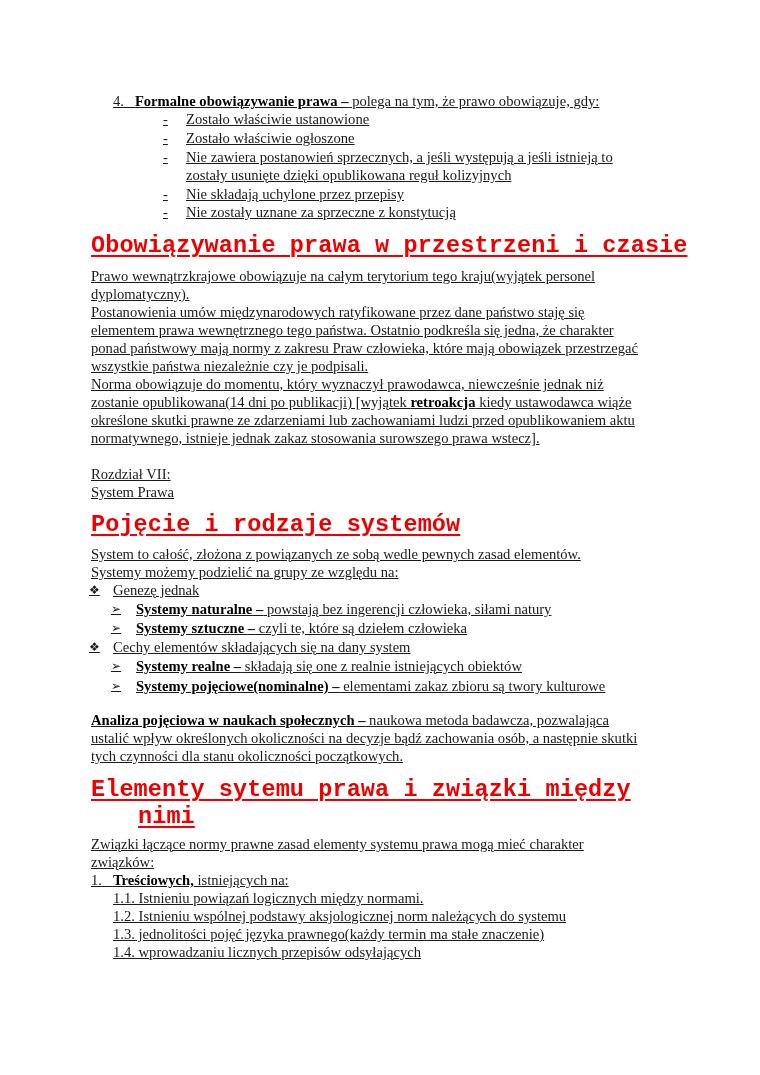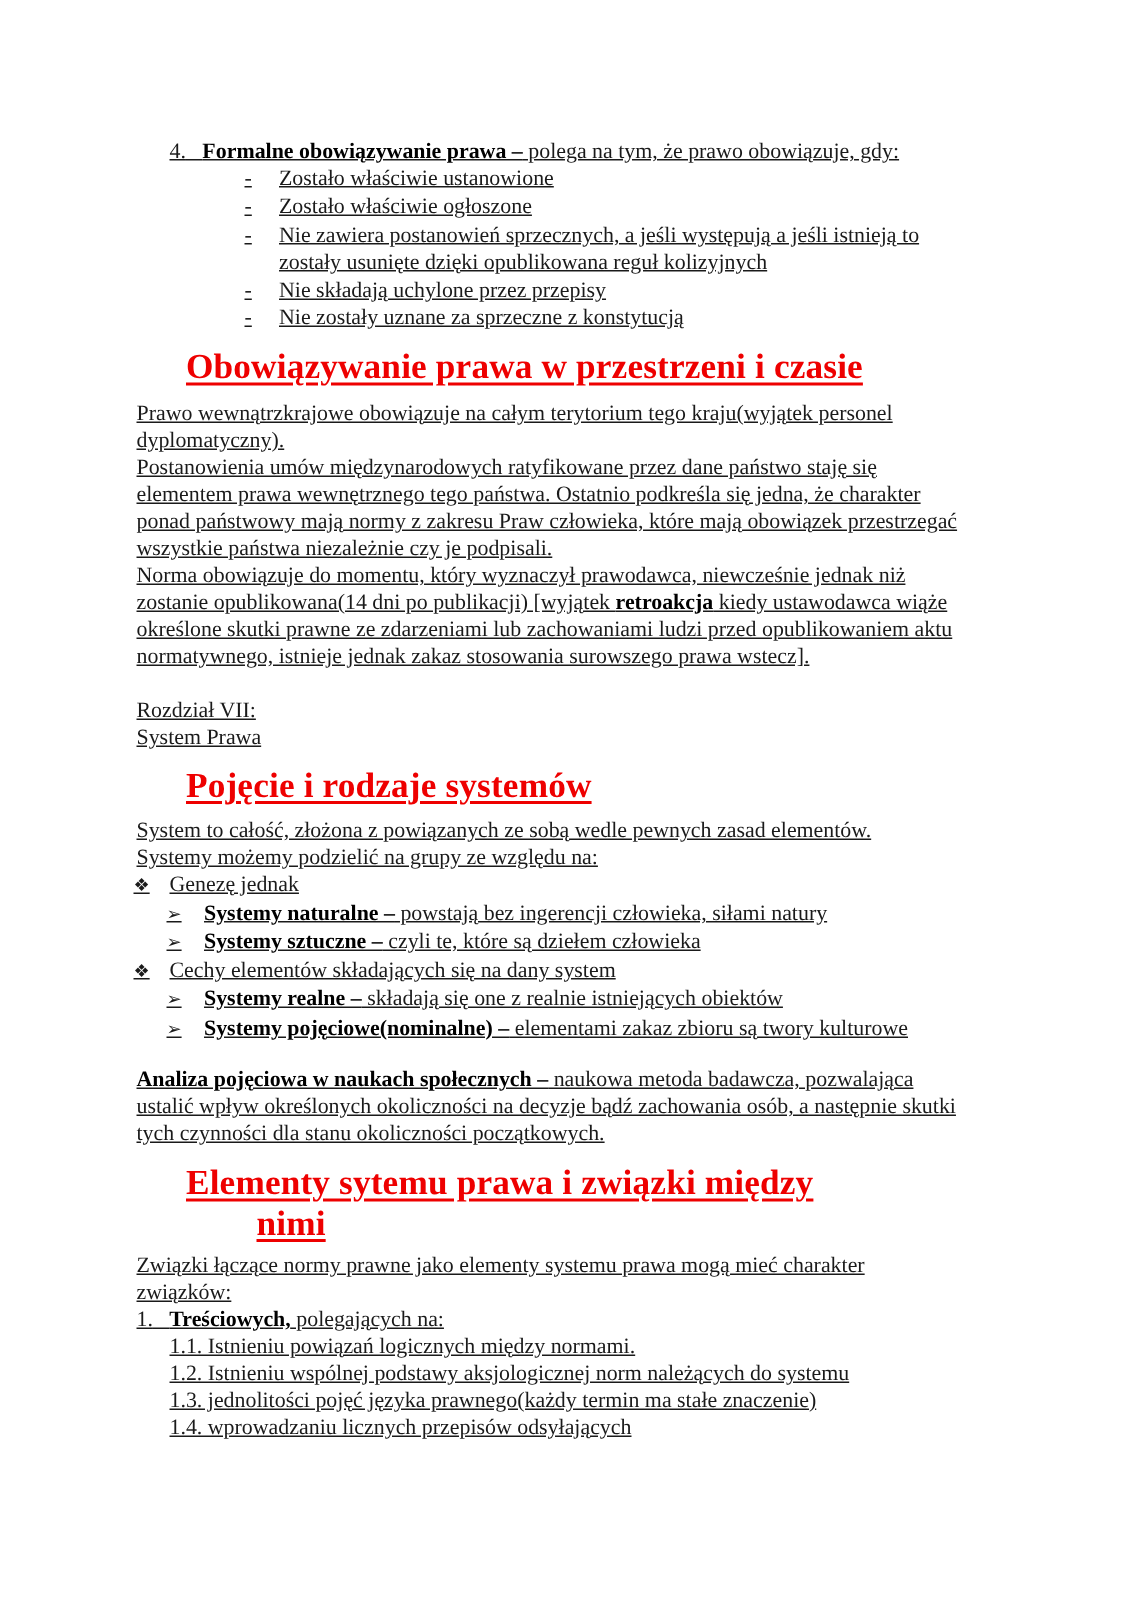--- a/index.html
+++ b/index.html
@@ -1,23 +1,23 @@
 <!DOCTYPE html>
 <html><head>
 <meta charset="utf-8">
 <style>
   html, body { margin: 0; padding: 0; background: #ffffff; }
   body { width: 760px; height: 1075px; position: relative; overflow: hidden;
          font-family: "Liberation Serif", serif; font-size: 14.6px; color: #1a1a1a; }
   .page { position: absolute; left: 91px; top: 0; width: 590px; }
   .line { position: absolute; white-space: nowrap; line-height: 19px; text-decoration: underline; }
   b { font-weight: bold; color: #000; }
-  .h { position: absolute; white-space: nowrap; font-family: Liberation Serif, serif;
+  .h { position: absolute; white-space: nowrap; font-family: Liberation Mono, monospace;
        font-weight: bold; font-size: 23.5px; color: #ee0000; text-decoration: underline;
-       text-decoration-thickness: 2px; text-underline-offset: 3px; letter-spacing: 0.1px; margin-left: 33px; }
+       text-decoration-thickness: 2px; text-underline-offset: 3px; letter-spacing: 0.1px; }
   .dash { position: absolute; }
   .bul { position: absolute; font-family: "DejaVu Sans", sans-serif; font-size: 12px; }
 </style>
 </head>
 <body>
 
 <div class="page">
 
   <div class="line" style="left:22px;top:92px">
     <span>4.</span>&nbsp;&nbsp;&nbsp;<b>Formalne obowiązywanie prawa –</b><span> polega na tym, że prawo obowiązuje, gdy:</span>
@@ -71,22 +71,22 @@
   <span class="line bul" style="left:20px;top:677px">➢</span>
   <div class="line" style="left:45px;top:677px"><b>Systemy pojęciowe(nominalne) –</b><span> elementami zakaz zbioru są twory kulturowe</span></div>
 
   <div class="line" style="left:0;top:711px"><b>Analiza pojęciowa w naukach społecznych –</b><span> naukowa metoda badawcza, pozwalająca</span></div>
   <div class="line" style="left:0;top:729px">ustalić wpływ określonych okoliczności na decyzje bądź zachowania osób, a następnie skutki</div>
   <div class="line" style="left:0;top:747px">tych czynności dla stanu okoliczności początkowych.</div>
 
   <div class="h" style="left:0;top:776px">Elementy sytemu prawa i związki między </div>
   <div class="h" style="left:47px;top:803px">nimi</div>
 
-  <div class="line" style="left:0;top:835px">Związki łączące normy prawne jako elementy systemu prawa mogą mieć charakter</div>
+  <div class="line" style="left:0;top:835px">Związki łączące normy prawne zasad elementy systemu prawa mogą mieć charakter</div>
   <div class="line" style="left:0;top:853px">związków:</div>
   <div class="line" style="left:0;top:871px">
-    <span>1.</span>&nbsp;&nbsp;&nbsp;<b>Treściowych,</b><span> polegających na:</span>
+    <span>1.</span>&nbsp;&nbsp;&nbsp;<b>Treściowych,</b><span> istniejących na:</span>
   </div>
   <div class="line" style="left:22px;top:889px">1.1. Istnieniu powiązań logicznych między normami.</div>
   <div class="line" style="left:22px;top:907px">1.2. Istnieniu wspólnej podstawy aksjologicznej norm należących do systemu</div>
   <div class="line" style="left:22px;top:925px">1.3. jednolitości pojęć języka prawnego(każdy termin ma stałe znaczenie)</div>
   <div class="line" style="left:22px;top:943px">1.4. wprowadzaniu licznych przepisów odsyłających</div>
 </div>
 
 </body></html>

